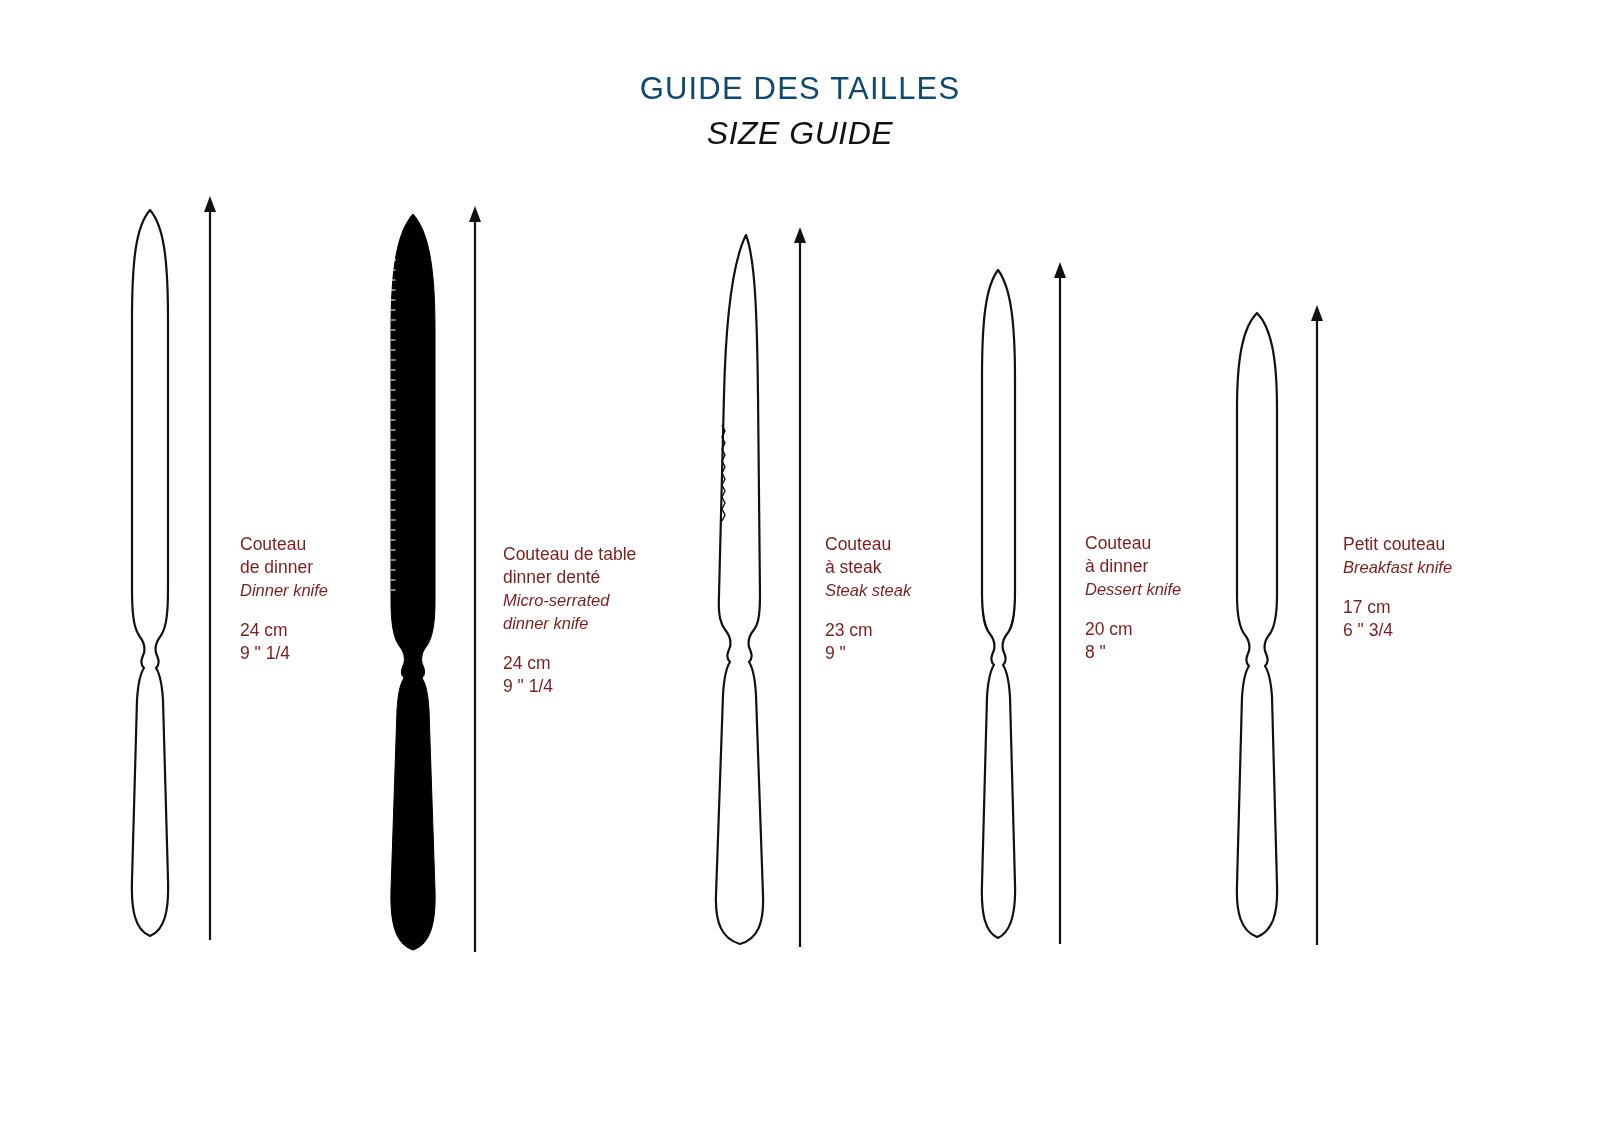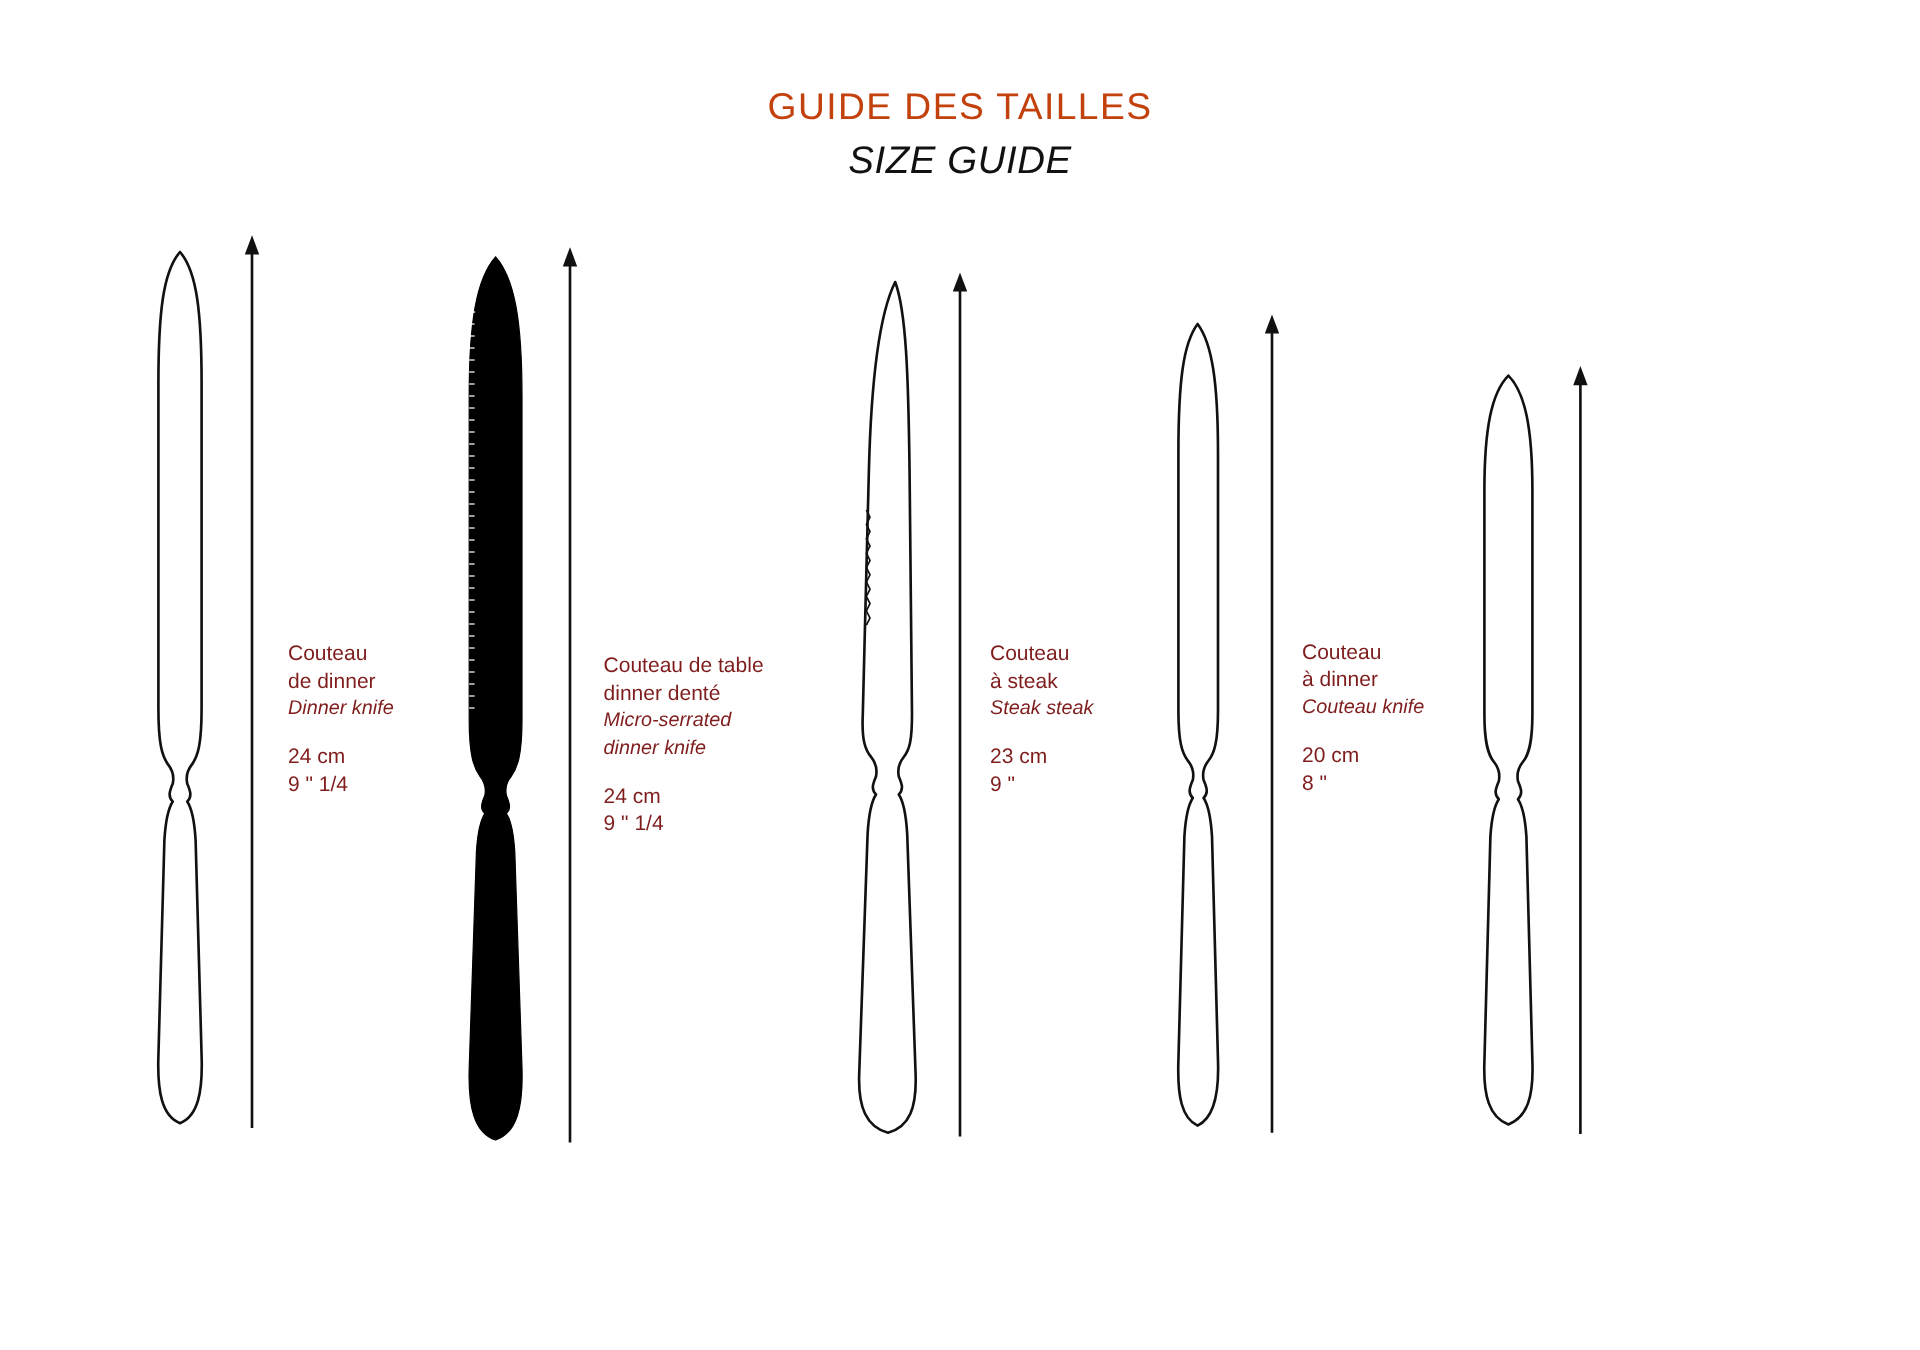--- a/index.html
+++ b/index.html
@@ -24,21 +24,21 @@
     position: absolute;
     top: 72px;
     left: 0;
     width: 1600px;
     text-align: center;
   }
   .title-fr {
     font-size: 31px;
     letter-spacing: 1.2px;
     font-weight: 400;
-    color: #c2410c;
+    color: #0c4a6e;
     line-height: 1.1;
   }
   .title-en {
     font-size: 32px;
     font-style: italic;
     font-weight: 400;
     letter-spacing: 0.5px;
     color: #111;
     margin-top: 9px;
   }
@@ -196,34 +196,42 @@
                C30 409, 28 419, 27 435 L22 622 C21 652, 25 670, 38 676
                C51 670, 56 652, 55 622 L50 435 C49 419, 47 409, 43 403
                C47 399, 46 395, 43 388 C42 383, 43 377, 47 372
                C52 366, 55 356, 55 330 L55 116 C55 56, 50 24, 38 8 Z" fill="none" stroke="#111" stroke-width="2.2" stroke-linejoin="round"></path>
       <line x1="100" y1="8" x2="100" y2="682" stroke="#111" stroke-width="2.2"></line>
       <polygon points="100,0 94,16 106,16" fill="#111"></polygon>
     </svg>
     <div class="label" style="left:125px; top:270px;">
       <div class="fr">Couteau</div>
       <div class="fr">à dinner</div>
-      <div class="en">Couteau knife</div>
+      <div class="en">Dessert knife</div>
       <div class="dims">
         <div>20 cm</div>
         <div>8 "</div>
       </div>
     </div>
   </div>
 
   <div class="knife-group" style="left:1215px; top:305px; width:280px; height:665px;">
     <svg class="knife-svg" width="280" height="665" viewBox="0 0 280 665">
       <path d="M42 8 C 28 22, 22 52, 22 104 L22 290 C22 314, 25 324, 30 330
                C34 335, 35 341, 34 346 C31 353, 30 357, 34 361
                C30 367, 28 377, 27 392 L22 580 C21 608, 26 626, 42 632
                C58 626, 63 608, 62 580 L57 392 C56 377, 54 367, 50 361
                C54 357, 53 353, 50 346 C49 341, 50 335, 54 330
                C59 324, 62 314, 62 290 L62 104 C62 52, 56 22, 42 8 Z" fill="none" stroke="#111" stroke-width="2.2" stroke-linejoin="round"></path>
       <line x1="102" y1="8" x2="102" y2="640" stroke="#111" stroke-width="2.2"></line>
       <polygon points="102,0 96,16 108,16" fill="#111"></polygon>
     </svg>
+    <div class="label" style="left:128px; top:228px;">
+      <div class="fr">Petit couteau</div>
+      <div class="en">Breakfast knife</div>
+      <div class="dims">
+        <div>17 cm</div>
+        <div>6 " 3/4</div>
+      </div>
+    </div>
   </div>
 
 </div>
 
 </body></html>

